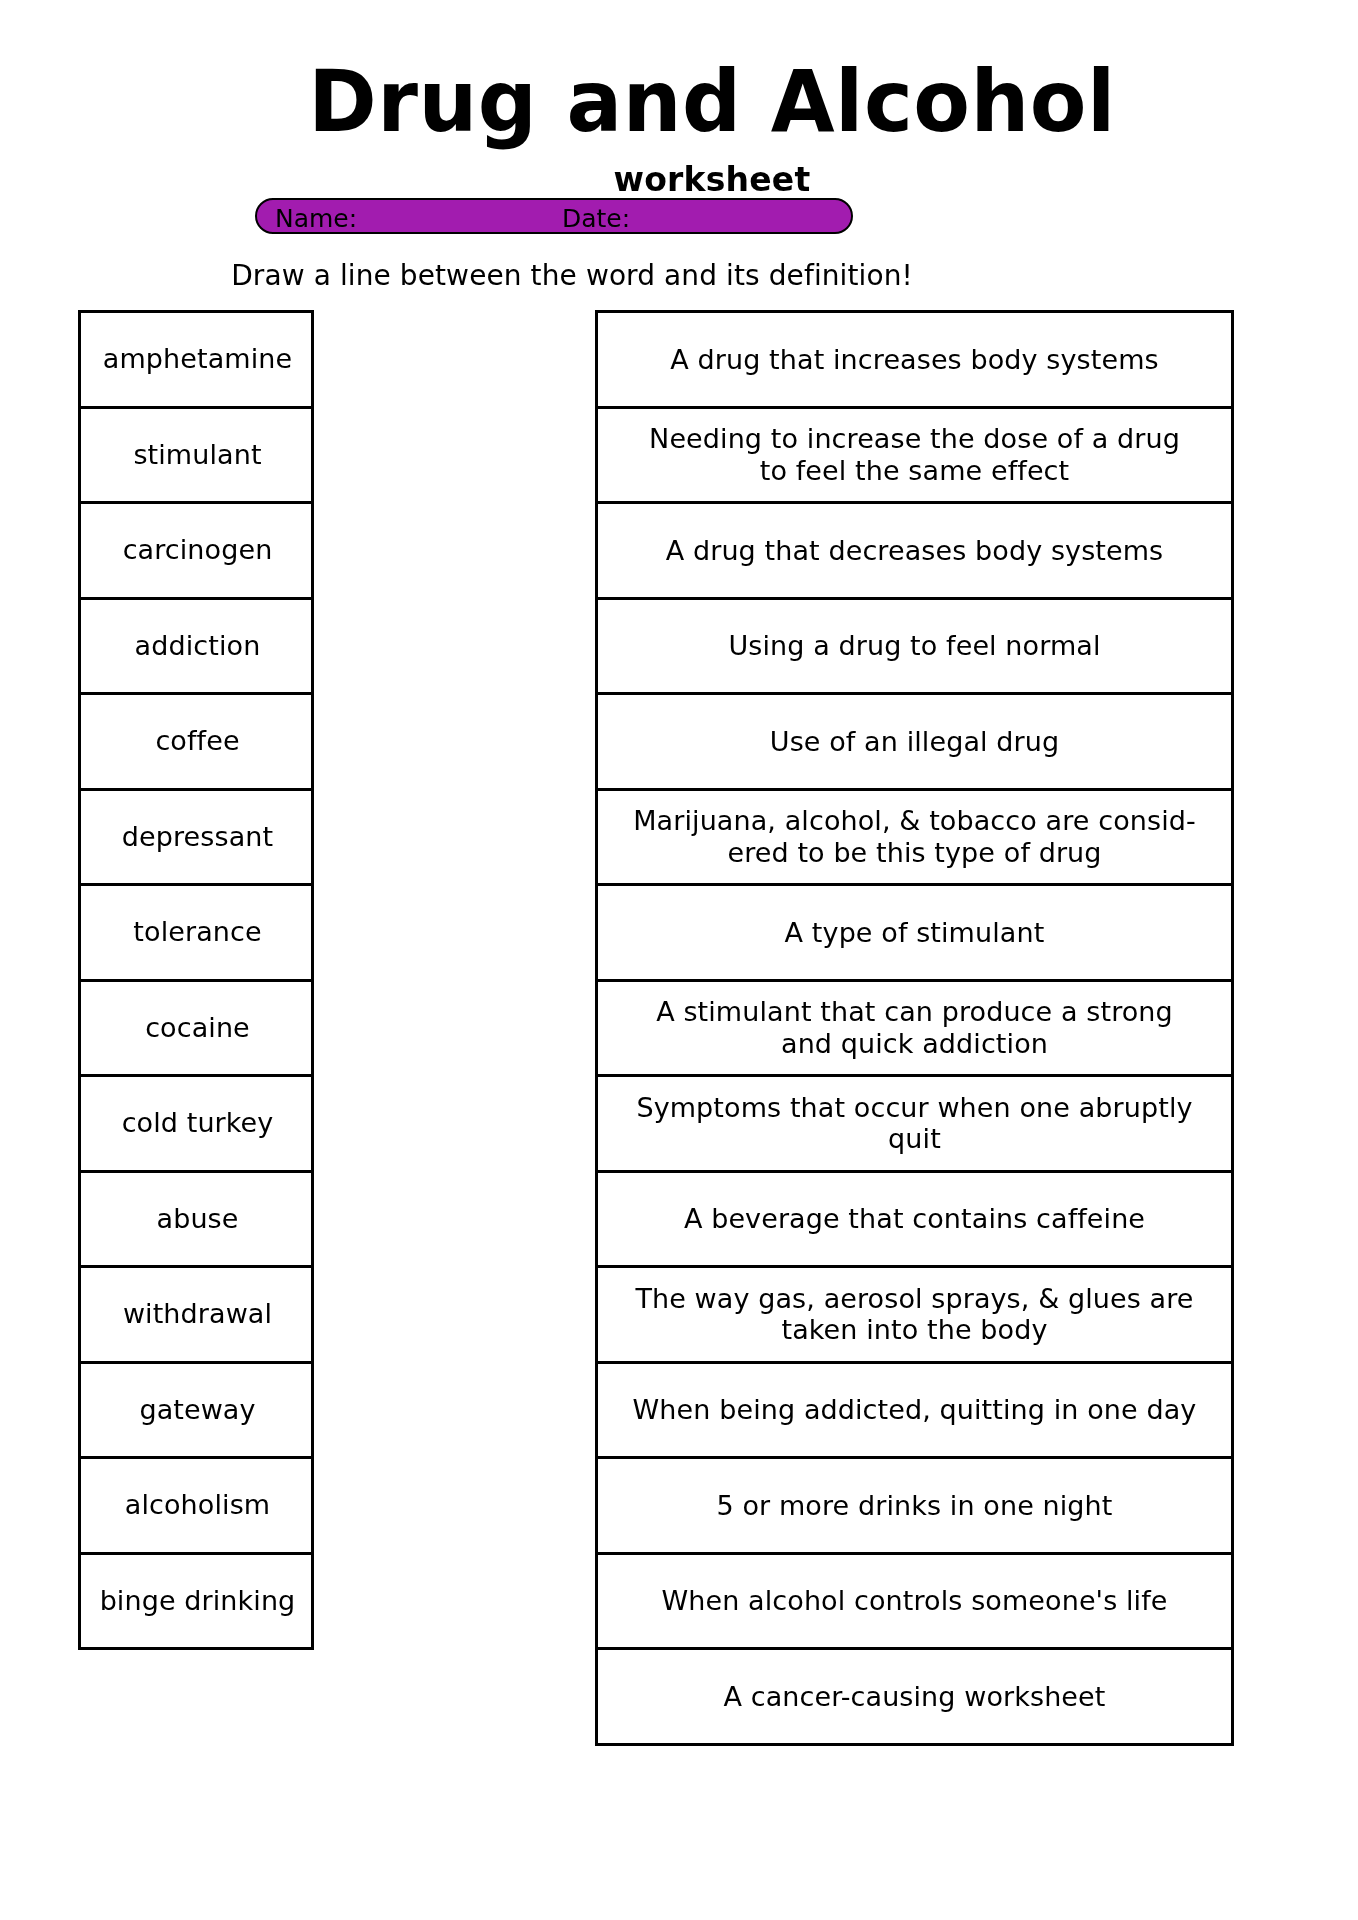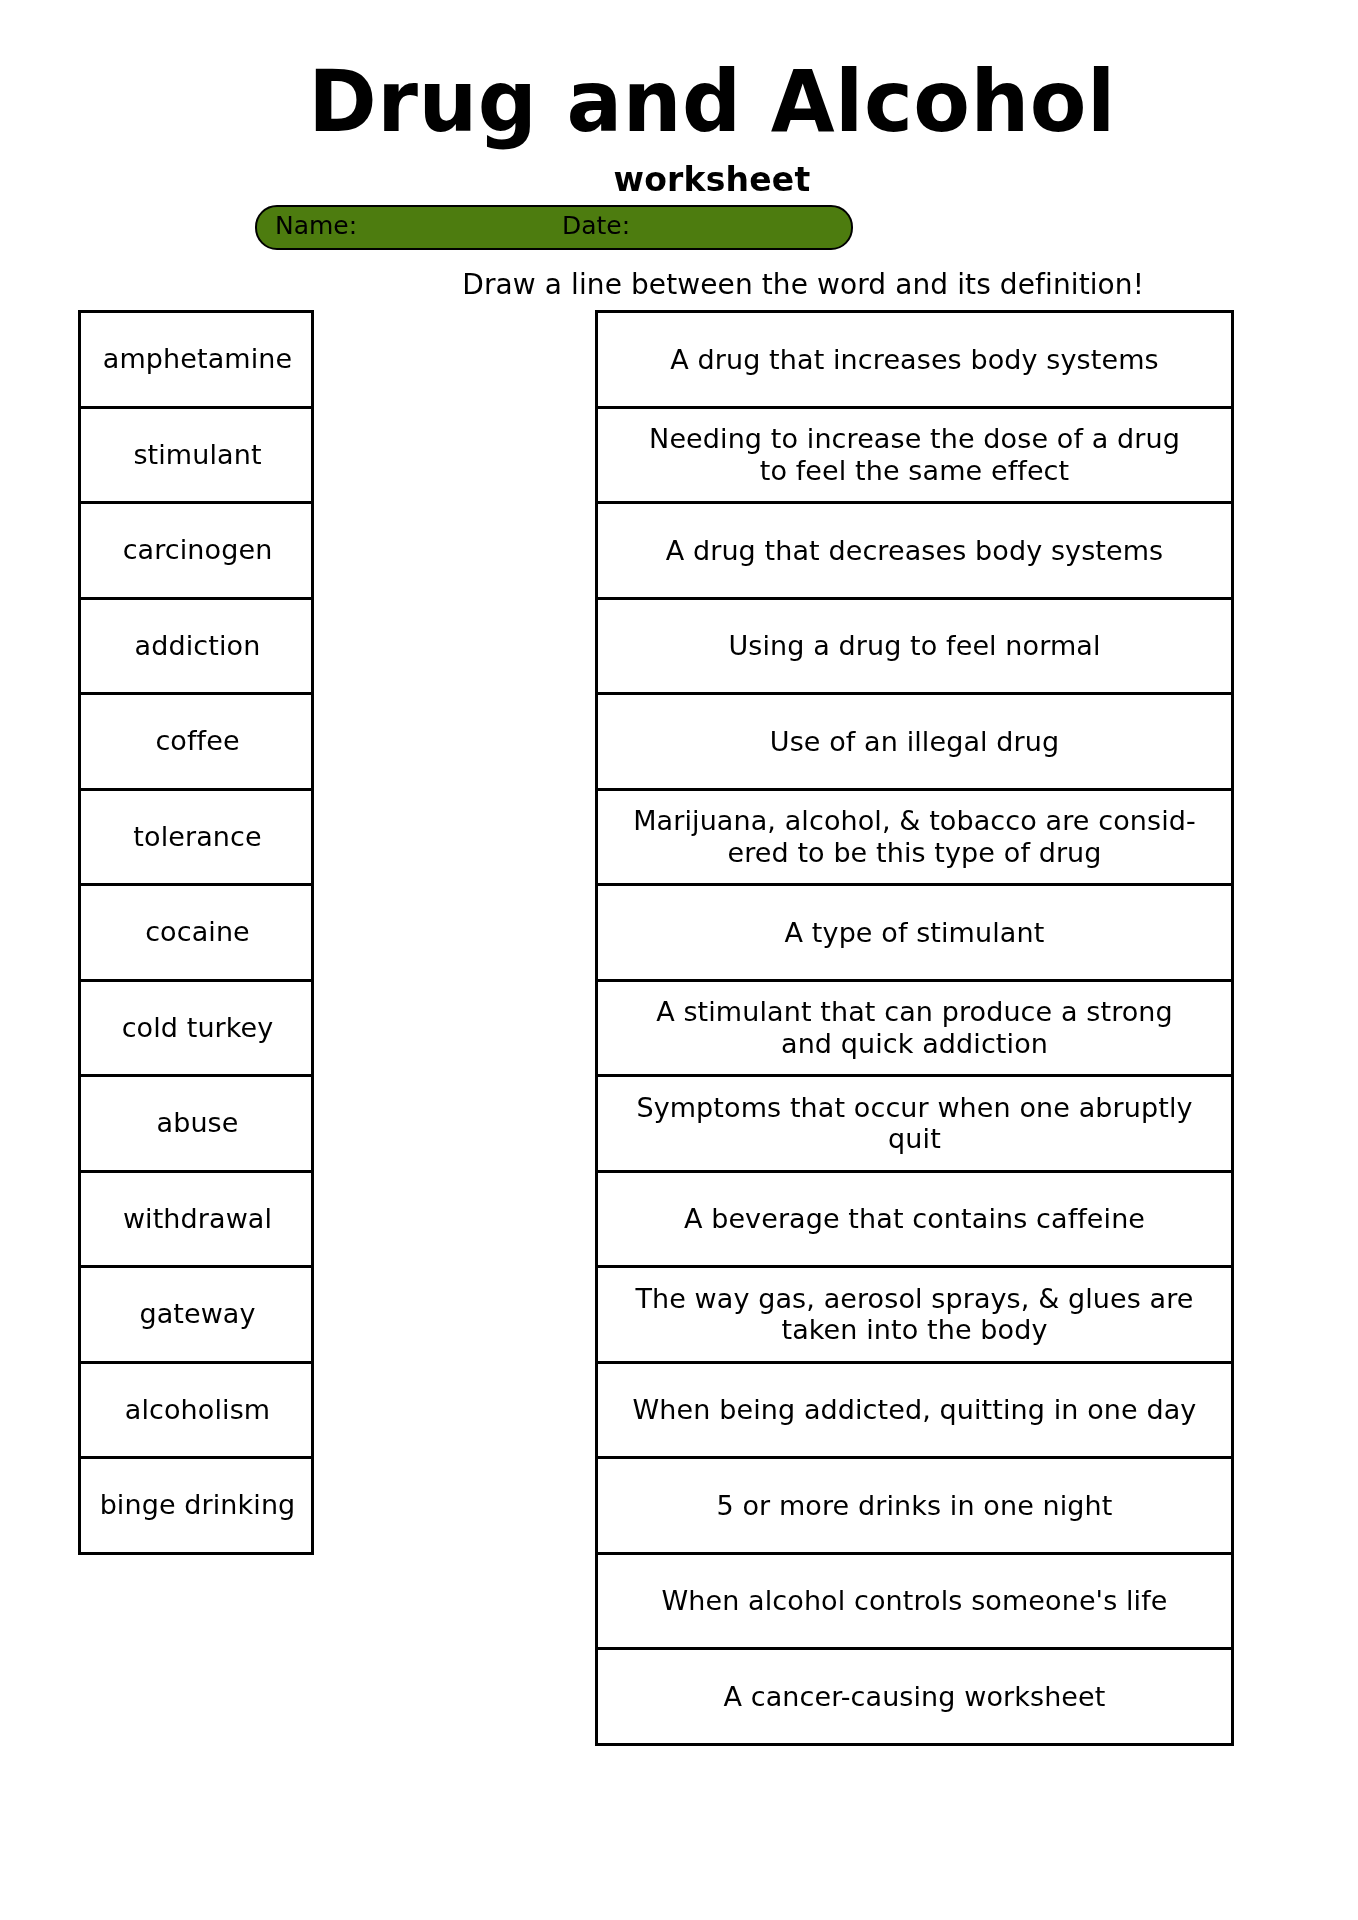--- a/index.html
+++ b/index.html
@@ -51,50 +51,50 @@
     font-size: 33px;
     font-weight: 600;
     letter-spacing: 0.2px;
     color: #000;
   }
 
   
   .namedate {
     position: absolute;
     left: 255px;
-    top: 205px;
+    top: 198px;
     width: 598px;
-    height: 45px;
+    height: 36px;
     border: 2.5px solid #000;
     border-radius: 22px;
     box-sizing: border-box;
-    background: #4d7c0f;
+    background: #a21caf;
   }
   .nd-name {
     position: absolute;
     left: 18px;
     top: 4px;
     font-size: 25px;
     font-weight: 500;
   }
   .nd-date {
     position: absolute;
     left: 305px;
     top: 4px;
     font-size: 25px;
     font-weight: 500;
   }
 
   
   .instruction {
     position: absolute;
     left: 0;
-    top: 268px;
+    top: 259px;
     width: 1144px;
-    text-align: right;
+    text-align: center;
     font-size: 28px;
     font-weight: 500;
     letter-spacing: 0.1px;
   }
 
   
   .match-area {
     position: absolute;
     left: 0;
     top: 310px;
@@ -167,20 +167,21 @@
 
   <div class="instruction">Draw a line between the word and its definition!</div>
 
   <div class="match-area">
     <div class="col col-words" id="col-words">
         <div class="cell cell-word">amphetamine</div>
         <div class="cell cell-word">stimulant</div>
         <div class="cell cell-word">carcinogen</div>
         <div class="cell cell-word">addiction</div>
         <div class="cell cell-word">coffee</div>
+        <div class="cell cell-word">depressant</div>
         <div class="cell cell-word">tolerance</div>
         <div class="cell cell-word">cocaine</div>
         <div class="cell cell-word">cold turkey</div>
         <div class="cell cell-word">abuse</div>
         <div class="cell cell-word">withdrawal</div>
         <div class="cell cell-word">gateway</div>
         <div class="cell cell-word">alcoholism</div>
         <div class="cell cell-word">binge drinking</div>
       </div>
     <div class="col col-defs" id="col-defs">

